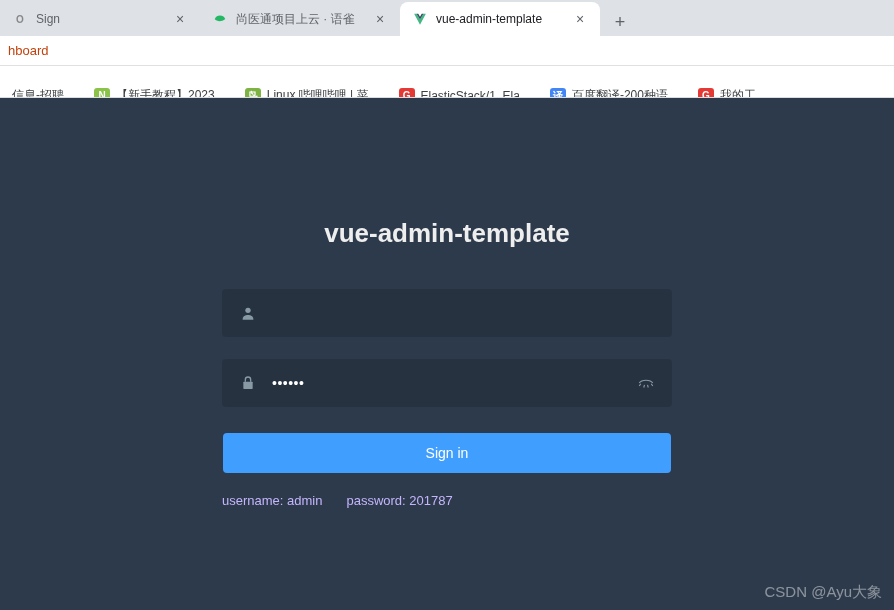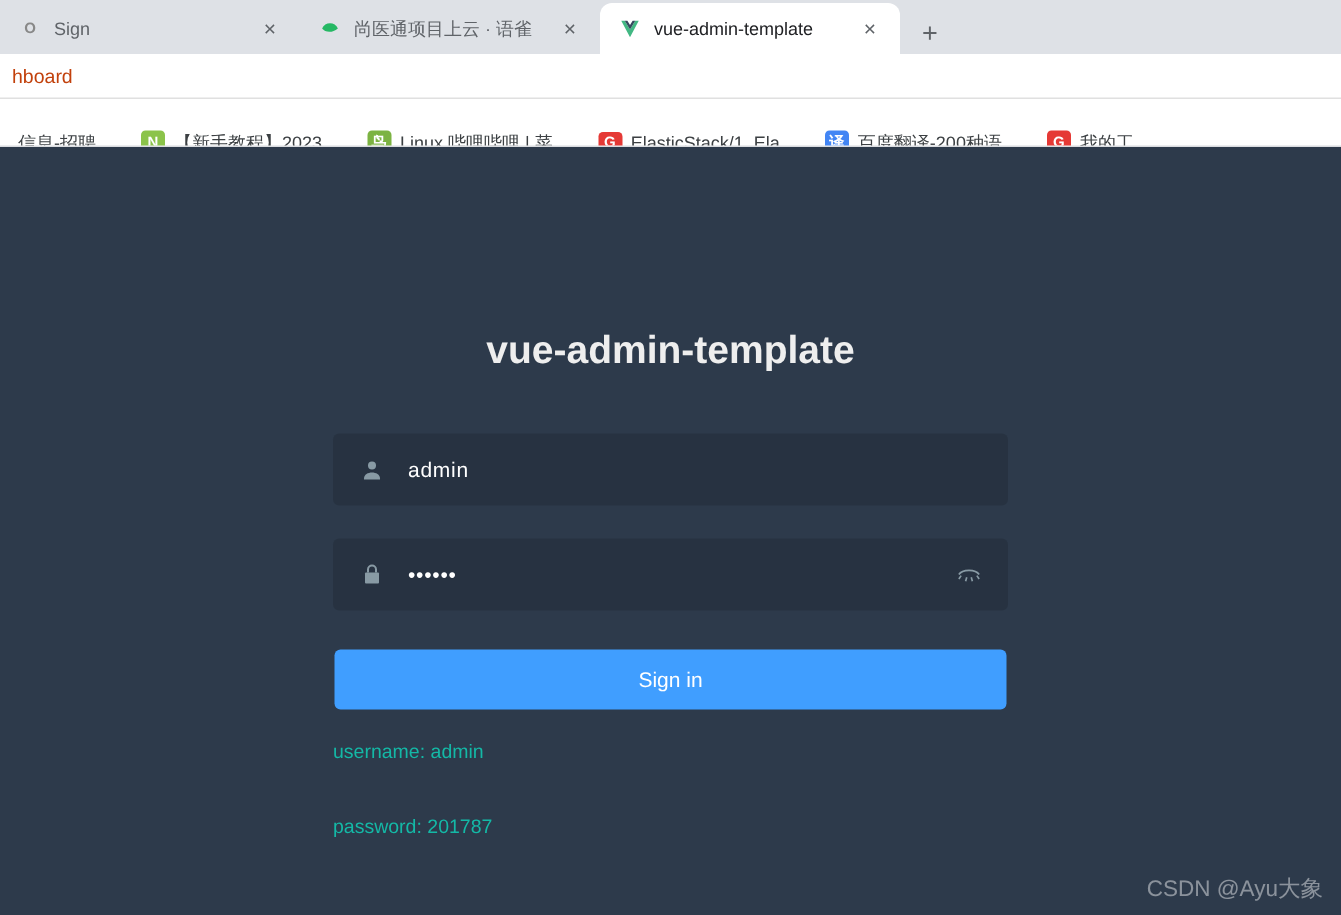--- a/index.html
+++ b/index.html
@@ -9,32 +9,32 @@
     .tab { height: 34px; display: flex; align-items: center; padding: 0 12px; font-size: 12px; color: #5f6368; position: relative; min-width: 200px; gap: 8px; }
     .tab.active { background: #fff; border-radius: 8px 8px 0 0; color: #202124; }
     .tab-favicon { width: 16px; height: 16px; display: flex; align-items: center; justify-content: center; font-size: 14px; }
     .tab-title { flex: 1; white-space: nowrap; overflow: hidden; text-overflow: ellipsis; }
     .tab-close { width: 16px; height: 16px; display: flex; align-items: center; justify-content: center; color: #5f6368; cursor: pointer; font-size: 14px; }
     .new-tab { width: 28px; height: 28px; display: flex; align-items: center; justify-content: center; color: #5f6368; font-size: 18px; cursor: pointer; margin-left: 6px; }
     
     .url-bar { height: 30px; background: #fff; border-bottom: 1px solid #e0e0e0; display: flex; align-items: center; padding: 0 8px; font-size: 13px; color: #c2410c; }
     
     .bookmarks { height: 32px; background: #fff; border-bottom: 1px solid #dadce0; display: flex; align-items: center; padding: 0 4px; gap: 4px; overflow: hidden; }
-    .bookmark { display: flex; gap: 6px; padding: 4px 8px; font-size: 12px; color: #3c4043; white-space: nowrap; cursor: pointer; border-radius: 4px; margin-top: 28px; }
+    .bookmark { display: flex; align-items: center; gap: 6px; padding: 4px 8px; font-size: 12px; color: #3c4043; white-space: nowrap; cursor: pointer; border-radius: 4px; margin-top: 28px; }
     .bm-icon { width: 16px; height: 16px; display: flex; align-items: center; justify-content: center; border-radius: 3px; font-size: 10px; font-weight: bold; color: #fff; }
     
     .main { height: 512px; background: #2d3a4b; display: flex; flex-direction: column; align-items: center; padding-top: 120px; position: relative; }
     .login-title { color: #eeeeee; font-size: 26px; font-weight: bold; margin-bottom: 40px; }
     .input-row { width: 450px; height: 48px; background: rgba(0,0,0,0.12); border-radius: 4px; display: flex; align-items: center; padding: 0 14px; margin-bottom: 22px; }
     .input-icon { width: 24px; color: #889aa4; display: flex; align-items: center; justify-content: center; }
     .input-field { flex: 1; background: transparent; border: none; outline: none; color: #fff; font-size: 14px; padding: 0 12px; letter-spacing: 0.5px; }
     .input-field::placeholder { color: #889aa4; }
     .eye-icon { width: 24px; color: #889aa4; cursor: pointer; display: flex; align-items: center; justify-content: center; }
     .signin-btn { width: 448px; height: 40px; background: #409eff; color: #fff; border: none; border-radius: 4px; font-size: 14px; cursor: pointer; margin-top: 4px; }
-    .tips { width: 450px; color: #14b8a6; font-size: 13px; margin-top: 20px; display: flex; gap: 35px; flex-direction: column; }
+    .tips { width: 450px; color: #c4b5fd; font-size: 13px; margin-top: 20px; display: flex; gap: 24px; }
     .watermark { position: absolute; bottom: 8px; right: 12px; color: rgba(255,255,255,0.45); font-size: 15px; }
     
     .fav-nacos { color: #888; font-weight: bold; font-size: 10px; }
     .fav-yuque { color: #25b864; }
     .fav-vue { color: #42b883; }
   </style>
 </head>
 <body>
 
 <div class="tab-strip">
@@ -98,21 +98,20 @@
 <div class="main">
   <h2 class="login-title">vue-admin-template</h2>
 
   <div class="input-row">
     <span class="input-icon">
       <svg width="16" height="16" viewBox="0 0 24 24" fill="currentColor">
           <circle cx="12" cy="8" r="4"></circle>
           <path d="M4 21c0-4 4-6 8-6s8 2 8 6v1H4z"></path>
         </svg>
     </span>
-    <input class="input-field" type="text" value="admin" style="">
   </div>
 
   <div class="input-row">
     <span class="input-icon">
       <svg width="16" height="16" viewBox="0 0 24 24" fill="currentColor">
           <rect x="5" y="10" width="14" height="11" rx="1"></rect>
           <path d="M8 10V7a4 4 0 018 0v3" fill="none" stroke="currentColor" stroke-width="2"></path>
         </svg>
     </span>
     <input class="input-field" type="text" value="••••••" style="">

